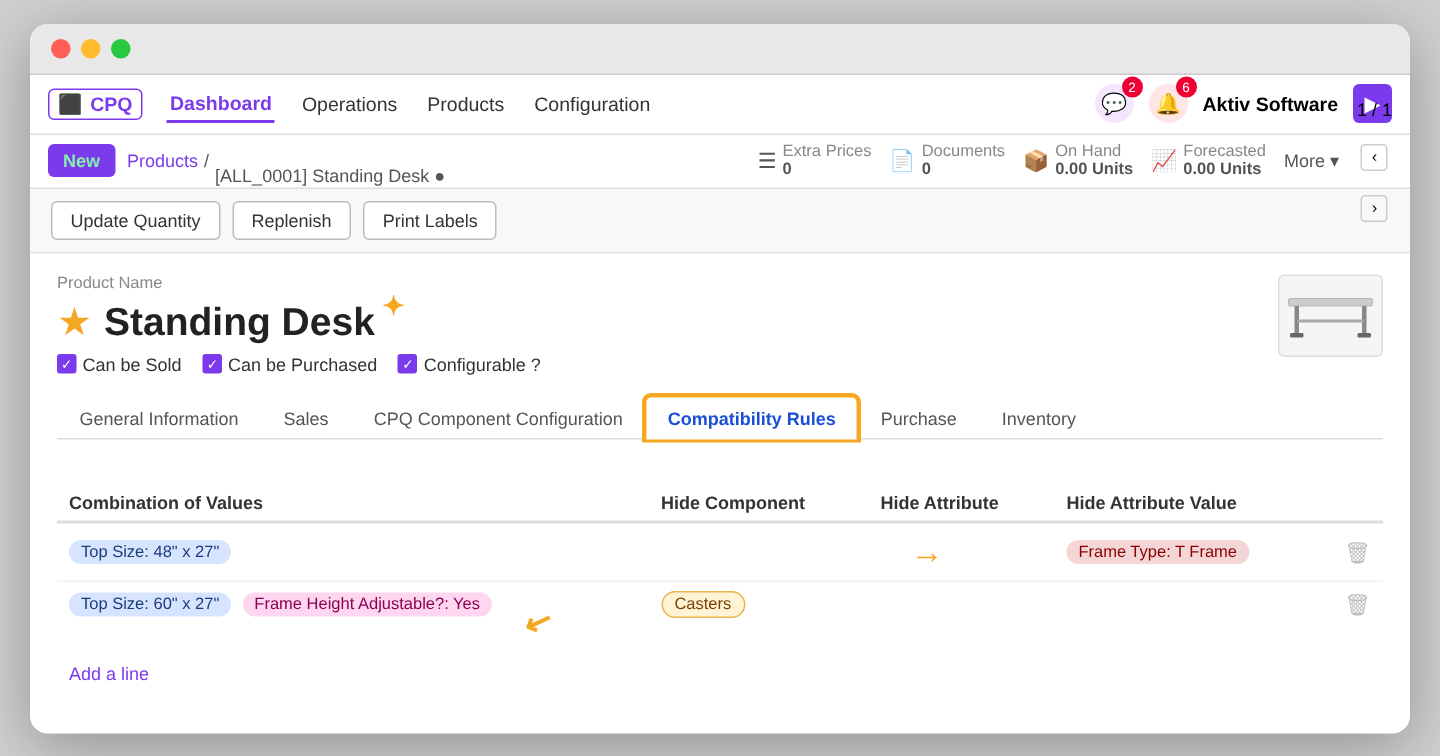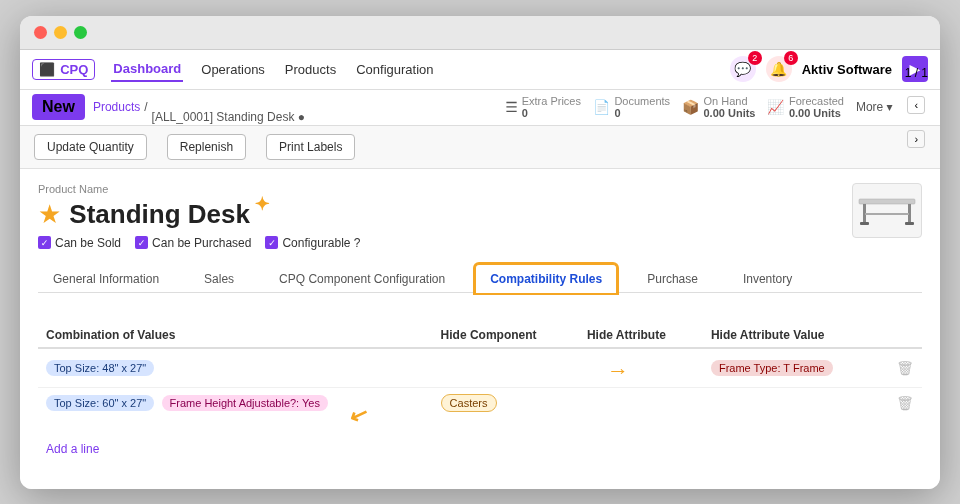--- a/index.html
+++ b/index.html
@@ -85,23 +85,23 @@
     .sub-nav {
       background: #fff;
       border-bottom: 1px solid #ddd;
       display: flex;
       align-items: center;
       padding: 0 12px;
       height: 36px;
       gap: 8px;
     }
     .btn-new {
-      background: #7c3aed; color: #000000;
+      background: #7c3aed; color: #86efac;
       border: none; border-radius: 4px;
-      padding: 4px 10px; font-size: 16px; cursor: pointer; font-weight: 600;
+      padding: 4px 10px; font-size: 12px; cursor: pointer; font-weight: 600;
     }
     .breadcrumb {
       display: flex; align-items: center; gap: 4px; font-size: 12px;
     }
     .breadcrumb a { color: #7c3aed; text-decoration: none; }
     .breadcrumb span { color: #555; }
     .breadcrumb-current { font-weight: 400; color: #333; margin-top: 20px; }
     .sub-nav-right {
       margin-left: auto; display: flex; align-items: center; gap: 12px; font-size: 12px;
     }
@@ -117,21 +117,21 @@
     .page-arrow {
       background: none; border: 1px solid #ccc; border-radius: 3px;
       padding: 2px 6px; cursor: pointer; font-size: 11px;
     }
 
     
     .action-bar {
       background: #f8f8f8;
       border-bottom: 1px solid #e0e0e0;
       padding: 8px 14px;
-      display: flex; align-items: center; gap: 20px;
+      display: flex; align-items: center; gap: 8px;
     }
     .action-btn {
       background: #fff; border: 1px solid #bbb;
       border-radius: 4px; padding: 5px 12px;
       font-size: 12px; cursor: pointer; font-weight: 500;
       color: #333;
     }
 
     
     .main-content {
@@ -174,21 +174,21 @@
     }
     .check-item { display: flex; align-items: center; gap: 4px; }
     .check-box {
       width: 13px; height: 13px; background: #7c3aed;
       border-radius: 2px; display: flex; align-items: center; justify-content: center;
     }
     .check-box::after { content: '✓'; color: #fff; font-size: 9px; }
 
     
     .tabs-row {
-      display: flex; align-items: center; gap: 15px;
+      display: flex; align-items: center; gap: 0;
       border-bottom: 1px solid #ddd; margin-bottom: 12px;
     }
     .tab {
       padding: 7px 14px; font-size: 12px; color: #555; cursor: pointer;
       border: 1px solid transparent; border-bottom: none; border-radius: 4px 4px 0 0;
       margin-bottom: -1px;
     }
     .tab.active {
       border-color: #ddd; background: #fff; color: #1d4ed8; font-weight: 600;
       border-radius: 4px 4px 0 0;

